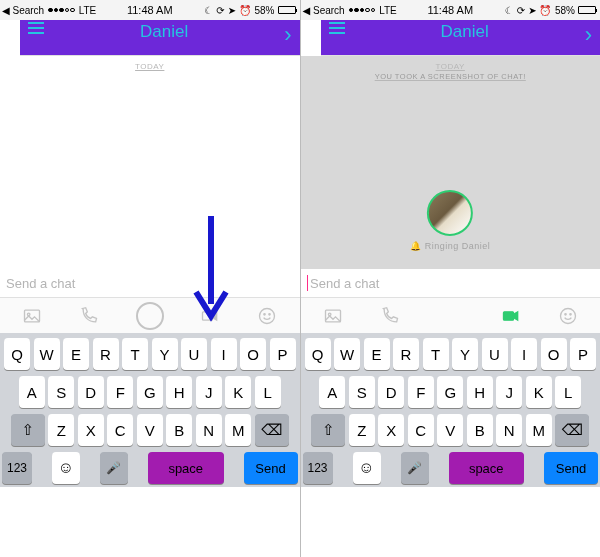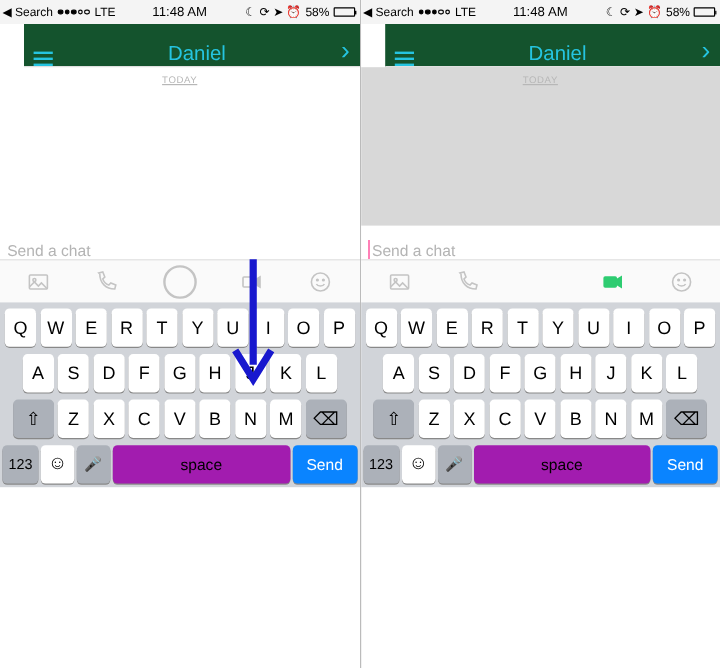--- a/index.html
+++ b/index.html
@@ -1,59 +1,59 @@
 <!DOCTYPE html>
 <html><head>
 <meta charset="utf-8">
 <style>
   * { box-sizing: border-box; margin: 0; padding: 0; font-family: -apple-system, Helvetica, Arial, sans-serif; }
   body { width: 600px; height: 557px; display: flex; background: #fff; overflow: hidden; }
-  .screen { width: 300px; height: 406px; display: flex; flex-direction: column; position: relative; background: #fff; }
+  .screen { width: 300px; height: 487px; display: flex; flex-direction: column; position: relative; background: #fff; }
   .status-bar { height: 20px; background: #f4f4f4; display: flex; align-items: center; font-size: 10px; color: #000; padding: 0 2px; position: relative; }
   .sb-left { display: flex; align-items: center; gap: 2px; }
   .sb-right { display: flex; align-items: center; gap: 3px; position: absolute; right: 4px; }
   .sb-center { position: absolute; left: 50%; transform: translateX(-50%); font-weight: 400; font-size: 11px; }
   .dots { display: flex; gap: 1px; margin: 0 2px; }
   .dot { width: 4.5px; height: 4.5px; border-radius: 50%; border: 0.5px solid #000; }
   .dot.fill { background: #000; }
   .battery { width: 18px; height: 8px; border: 1px solid #000; border-radius: 1px; position: relative; }
   .battery::after { content:""; position:absolute; right:-2px; top:2px; width:1.5px; height:3px; background:#000; }
   .battery-fill { background:#000; height:100%; width:58%; }
-  .nav { height: 36px; background: #14532d; border-bottom: 1px solid #e0e0e0; display: flex; align-items: flex-end; justify-content: space-between; padding: 2px 8px 0 8px; margin-left: 20px; }
+  .nav { height: 36px; background: #6d28d9; border-bottom: 1px solid #e0e0e0; display: flex; align-items: flex-start; justify-content: space-between; padding: 2px 8px 0 8px; margin-left: 20px; }
   .hamburger { display: flex; flex-direction: column; gap: 3px; }
   .hamburger span { width: 16px; height: 2px; background: #25c4e0; }
   .title { color: #25c4e0; font-size: 17px; font-weight: 400; }
   .chev { color: #25c4e0; font-size: 22px; font-weight: 300; }
   .chat-body { flex: 1; background: #fff; font-size: 8px; color: #b7b7b7; text-align: center; padding-top: 6px; letter-spacing: 0.5px; position: relative; text-decoration: underline; }
   .chat-body.gray { background: #d8d8d8; }
   .screenshot-msg { font-size: 7.5px; color: #9a9a9a; margin-top: 1px; }
   .avatar-wrap { position: absolute; left: 50%; bottom: 18px; transform: translateX(-50%); text-align: center; }
   .avatar { width: 46px; height: 46px; border-radius: 50%; border: 2px solid #2ecc71; background: linear-gradient(135deg,#8a7a5a 0%, #6b5a3f 45%, #e6ddc9 55%, #fff 100%); margin: 0 auto 5px; }
   .ring-lbl { font-size: 9px; color: #a4a4a4; }
-  .input-bar { height: 28px; display: flex; align-items: flex-end; padding: 0 6px; }
+  .input-bar { height: 28px; display: flex; align-items: center; padding: 0 6px; }
   .input-ph { color: #b4b4b4; font-size: 13px; }
   .cursor { display:inline-block; width:1.5px; height:16px; background:#ff2d88; margin-right:2px; vertical-align:middle; }
   .action-bar { height: 36px; background: #fafafa; border-top: 1px solid #e0e0e0; display: flex; align-items: center; justify-content: space-around; padding: 0 4px; }
   .ic { color: #c4c4c4; display: flex; align-items: center; justify-content: center; }
   .ic svg { width: 20px; height: 20px; stroke: #c4c4c4; fill: none; stroke-width: 1.6; }
   .ic.active svg { stroke: #2ecc71; fill: #2ecc71; }
   .shutter { width: 28px; height: 28px; border: 2px solid #c4c4c4; border-radius: 50%; }
   .keyboard { background: #d1d4d9; padding: 5px 2px 3px; }
   .krow { display: flex; justify-content: center; gap: 3.5px; margin-bottom: 6px; }
   .key { background: #fff; border-radius: 4px; box-shadow: 0 1px 0 #888; height: 32px; flex: 1; max-width: 26px; display: flex; align-items: center; justify-content: center; font-size: 15px; color: #000; }
   .krow.r2 { padding: 0 14px; }
   .key.fn { background: #acb1b9; max-width: 34px; flex: 1.3; }
   .key.bksp { max-width: 34px; flex: 1.3; background:#acb1b9; }
-  .brow { display: flex; gap: 2px; }
+  .brow { display: flex; gap: 20px; }
   .bkey { background: #acb1b9; border-radius: 4px; box-shadow: 0 1px 0 #888; height: 32px; display: flex; align-items: center; justify-content: center; font-size: 12px; }
   .bkey.num { width: 30px; }
   .bkey.emoji { width: 28px; background:#fff; font-size:16px; }
   .bkey.mic { width: 28px; }
   .bkey.space { flex: 1; background: #a21caf; font-size: 13px; }
-  .bkey.send { width: 54px; background: #0a84ff; color: #ffffff; font-size: 13px; }
+  .bkey.send { width: 54px; background: #0a84ff; color: #000000; font-size: 13px; }
   .arrow { position: absolute; left: 190px; top: 212px; color: #1818ce; pointer-events: none; }
   .arrow svg { width: 42px; height: 110px; }
   .sep { width:0; border-left:1px solid #bbb; }
 </style>
 </head>
 <body>
 
 <div class="screen">
   <div class="status-bar">
     <div class="sb-left">
@@ -195,20 +195,25 @@
     <div class="hamburger">
         <span></span>
         <span></span>
         <span></span>
       </div>
     <div class="title">Daniel</div>
     <div class="chev">›</div>
   </div>
   <div class="chat-body gray">
     <div>TODAY</div>
+    <div class="screenshot-msg">YOU TOOK A SCREENSHOT OF CHAT!</div>
+    <div class="avatar-wrap">
+      <div class="avatar"></div>
+      <div class="ring-lbl">🔔 Ringing Daniel</div>
+    </div>
   </div>
   <div class="input-bar">
     <span class="cursor"></span>
     <span class="input-ph">Send a chat</span>
   </div>
   <div class="action-bar">
     <span class="ic">
         <svg viewBox="0 0 24 24">
           <rect x="3" y="5" width="18" height="14" rx="1"></rect>
           <circle cx="8" cy="10" r="1.5"></circle>

